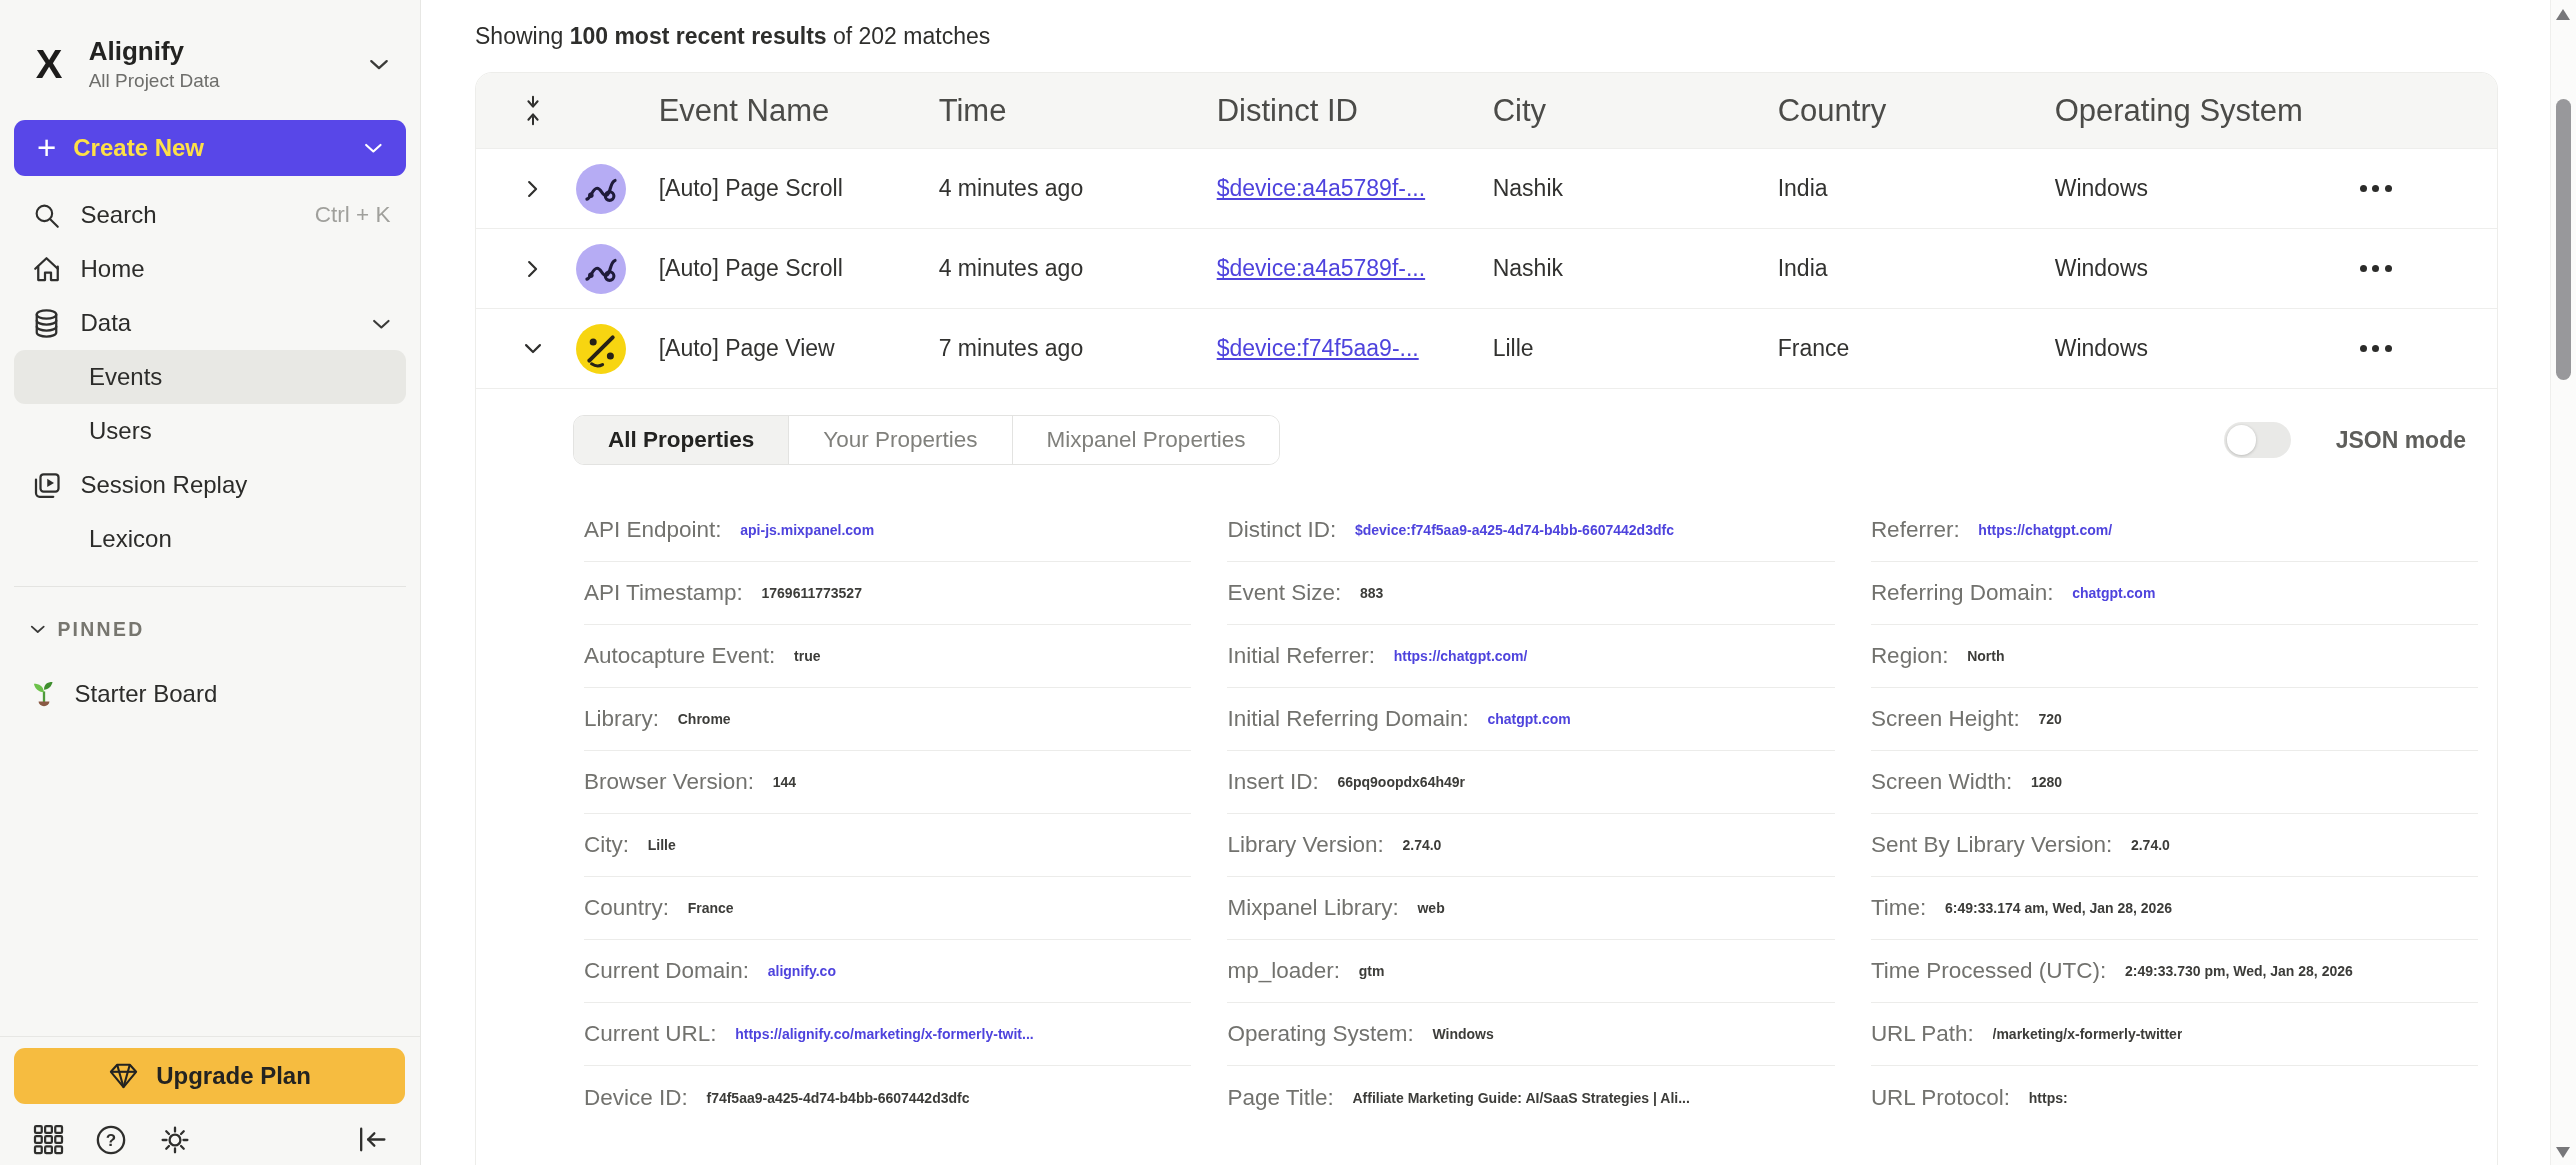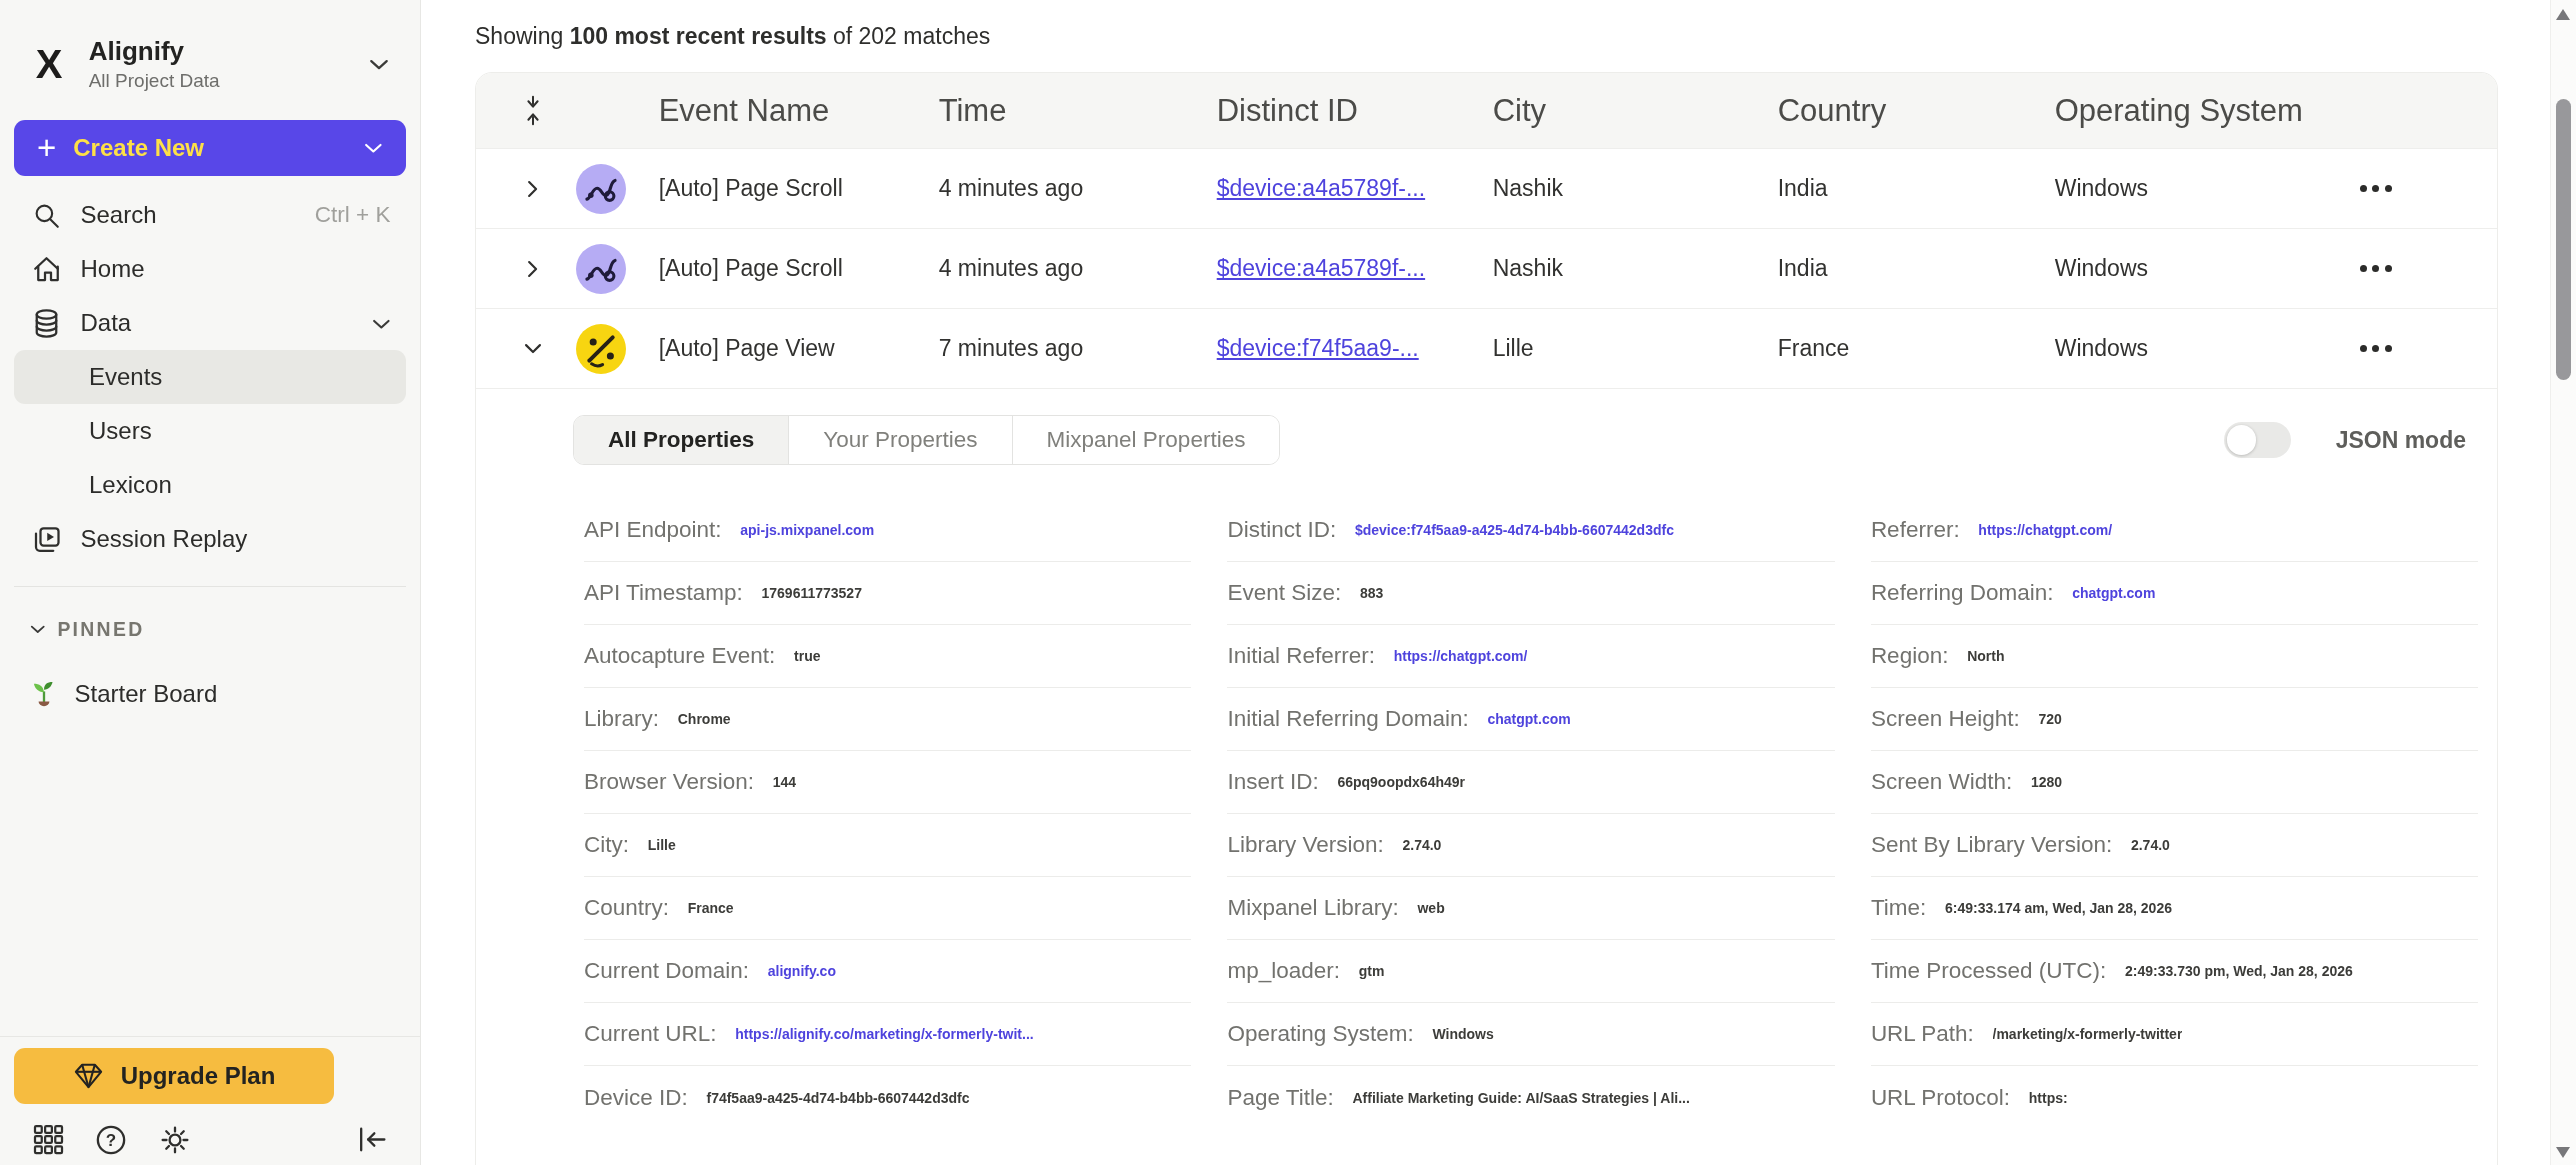--- a/index.html
+++ b/index.html
@@ -33,21 +33,21 @@
   .nav-right { margin-left:auto; }
 
   .side-divider { height:0.8px; background:#e4e4e1; margin:20px 14px 0 14px; }
   .pinned-hdr { display:flex; align-items:center; margin:17px 14px 0 14px; padding:0 15.5px;
     height:50px; color:#77766f; font-size:19.4px; font-weight:700; letter-spacing:2.3px; cursor:pointer; }
   .pinned-hdr svg { margin-right:12.4px; }
   .sprout { width:28px; height:29.5px; margin-right:17px; }
 
   .side-spacer { flex:1; }
   .side-footer { border-top:0.8px solid #e7e7e4; padding-bottom:7.8px; }
-  .upgrade-btn { margin:11px 14px 0 14px; height:56px; width:320px; background:#f6bc40; border:none;
+  .upgrade-btn { margin:11px 14px 0 14px; height:56px; width:391px; background:#f6bc40; border:none;
     border-radius:11px; display:flex; align-items:center; justify-content:center; gap:17px;
     font-size:24px; font-weight:700; color:#232321; cursor:pointer; }
   .foot-icons { display:flex; align-items:center; padding:17px 29.5px 0 29.5px; gap:26.4px; }
   .foot-icons .fi { width:37px; height:37px; display:flex; align-items:center; justify-content:center; cursor:pointer; }
   .fi-collapse { margin-left:auto; }
   .icon-stroke { stroke:#2f2f2d; stroke-width:3; fill:none; stroke-linecap:round; stroke-linejoin:round; }
 
   
   .main { flex:1; position:relative; background:#fff; }
   .summary { margin:23px 0 0 54px; font-size:23px; color:#2e2e2c; }
@@ -156,32 +156,32 @@
         <svg class="chev nav-right" width="18.7" height="11.7" viewBox="0 0 26 16">
             <polyline points="3,4 13,13 23,4"></polyline>
           </svg>
       </div>
       <div class="nav-item indent active">
         <span>Events</span>
       </div>
       <div class="nav-item indent">
         <span>Users</span>
       </div>
-      <div class="nav-item indent">
-        <span>Lexicon</span>
-      </div>
       <div class="nav-item">
         <span class="nicon">
           <svg class="icon-stroke" width="33" height="33" viewBox="0 0 44 44">
               <path d="M8 14 v18 a5 5 0 0 0 5 5 h18"></path>
               <rect x="14" y="7" width="24" height="23" rx="4"></rect>
               <polygon points="23,13 32,18.5 23,24" fill="#2f2f2d" stroke="none"></polygon>
             </svg>
         </span>
         <span>Session Replay</span>
+      </div>
+      <div class="nav-item indent">
+        <span>Lexicon</span>
       </div>
     </nav>
 
     <div class="side-divider"></div>
 
     <div class="pinned-hdr">
       <svg class="chev" width="15.5" height="10" viewBox="0 0 26 16">
           <polyline points="3,4 13,13 23,4"></polyline>
         </svg>
       <span>PINNED</span>

